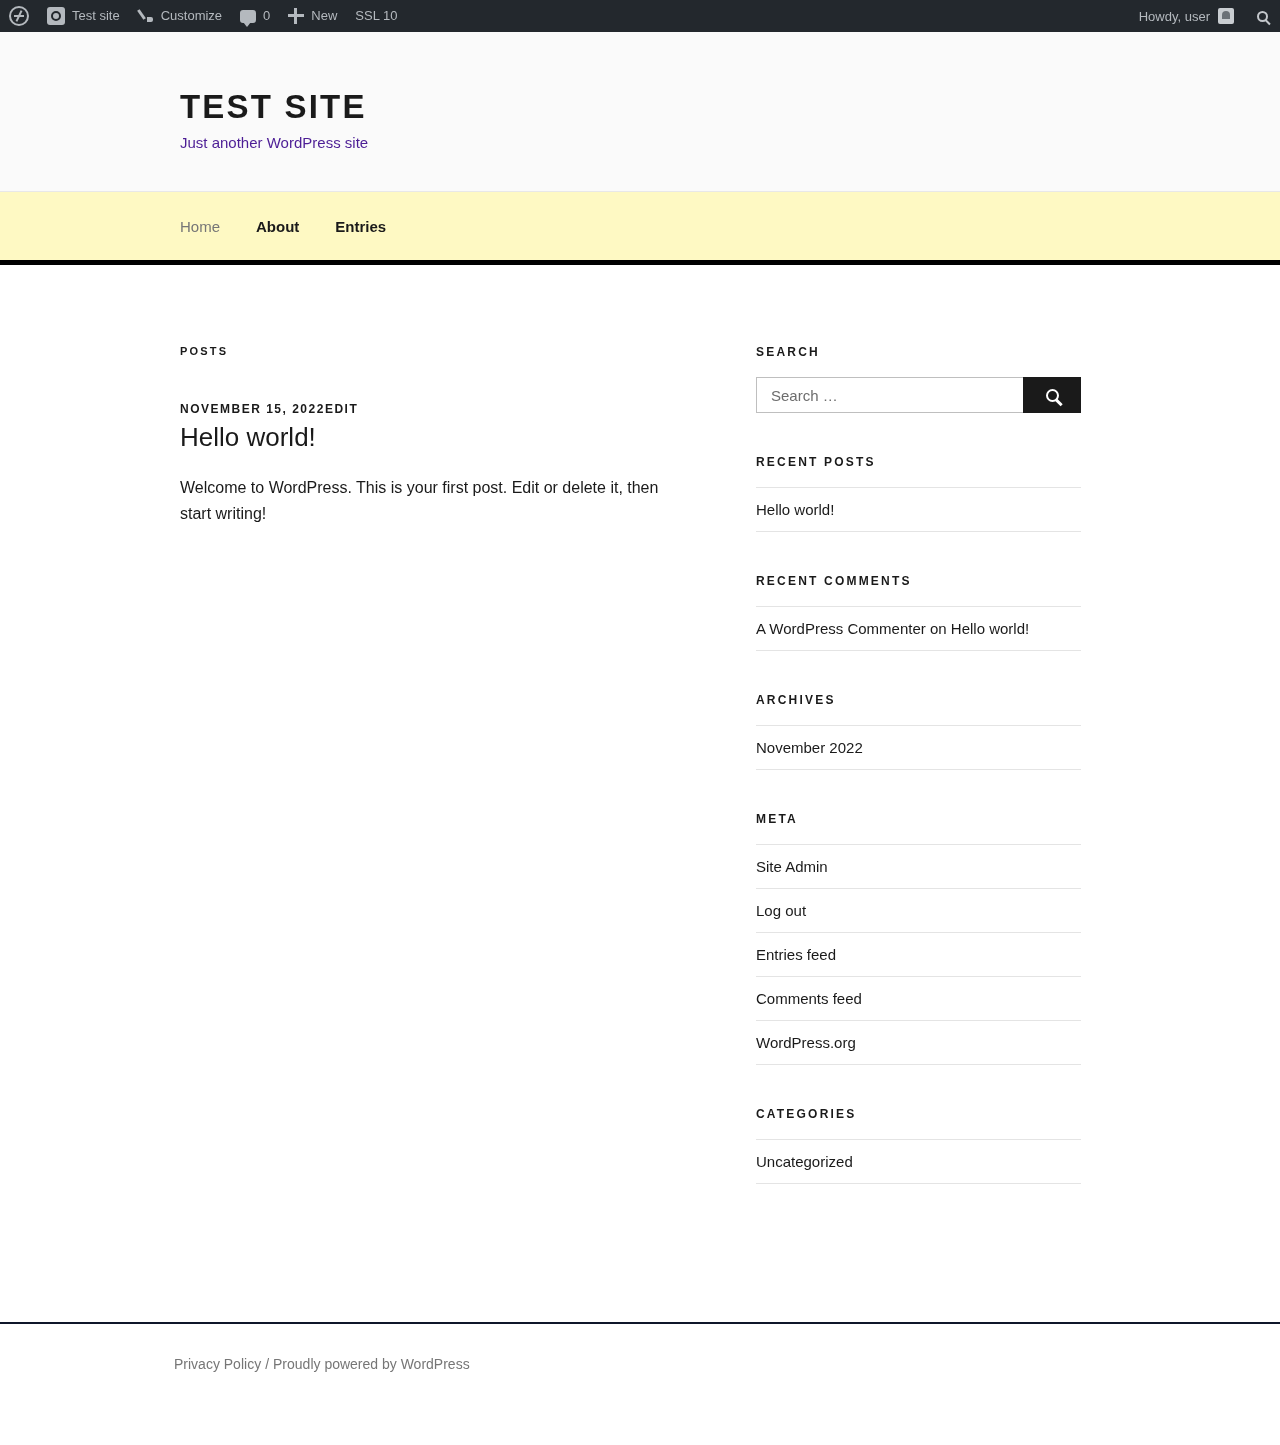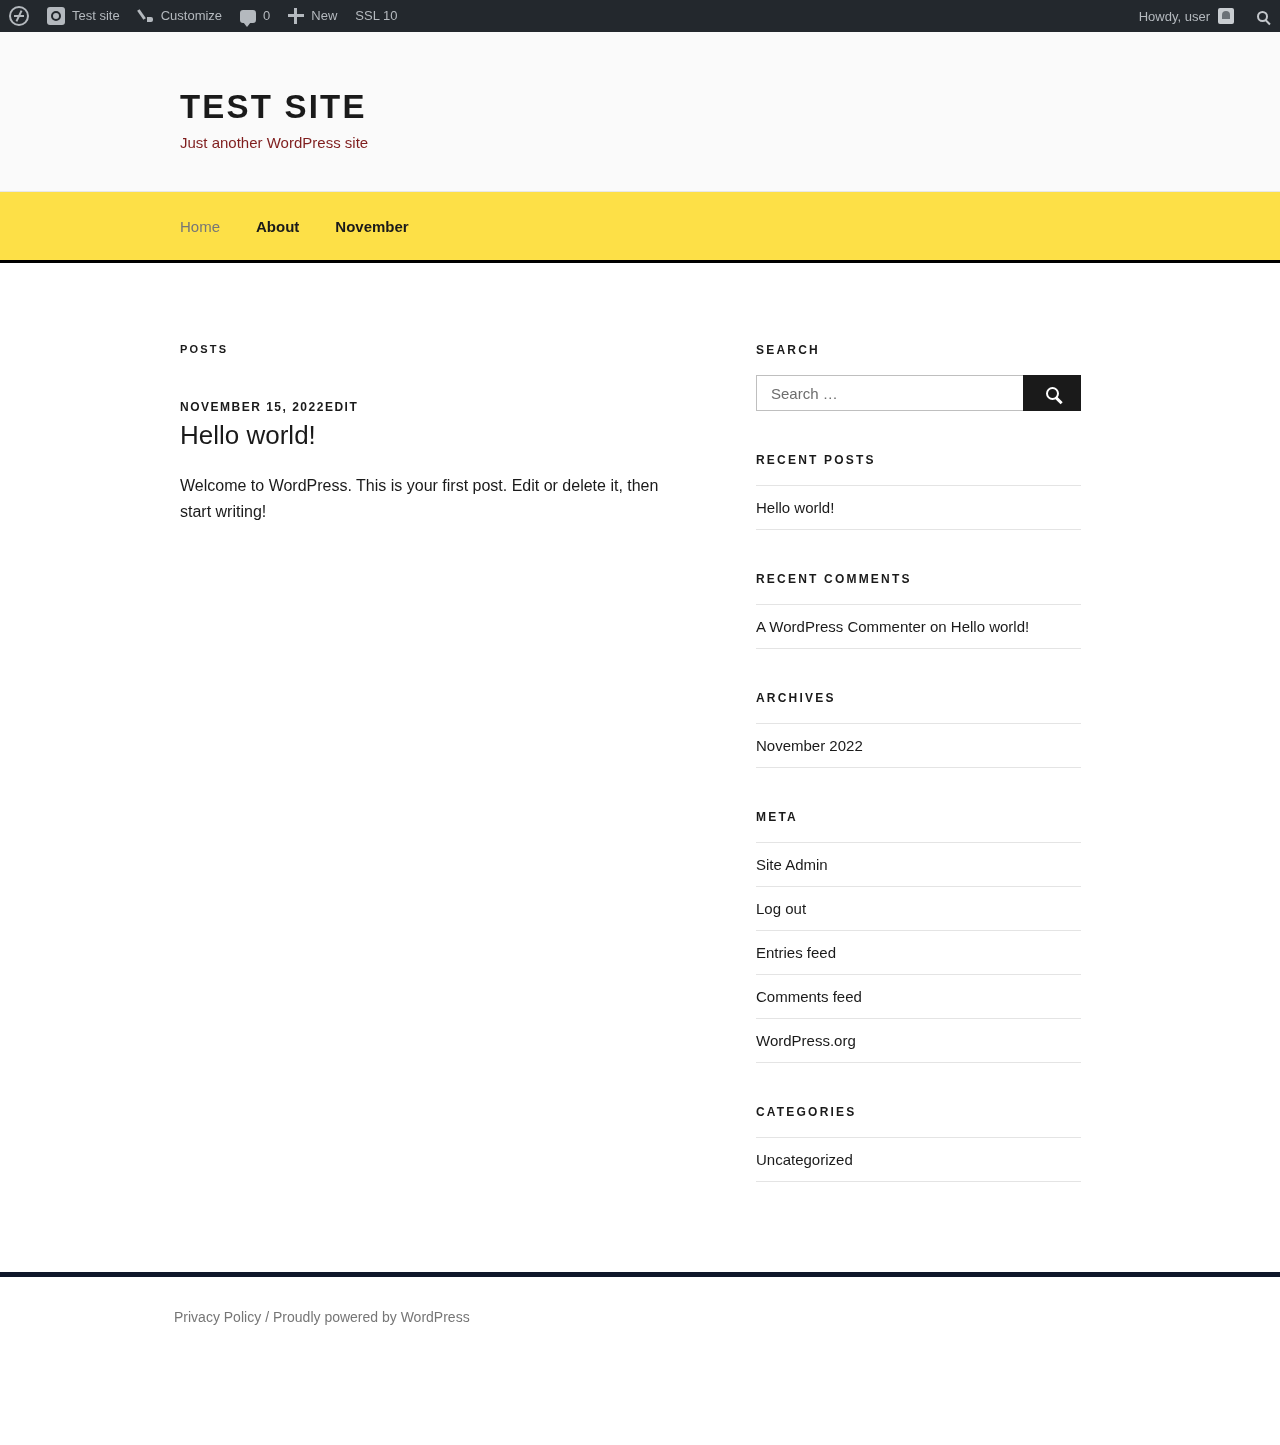--- a/index.html
+++ b/index.html
@@ -182,28 +182,28 @@
   .site-title {
     font-size: 33px;
     letter-spacing: 2.2px;
     font-weight: 700;
     text-transform: uppercase;
     margin: 0 0 8px 0;
     color: #1a1a1a;
   }
   .site-desc {
     font-size: 15px;
-    color: #7f1d1d;
+    color: #4c1d95;
     margin: 0;
   }
 
   
   .site-nav {
-    border-bottom: 3px solid #000000;
-    background: #fde047;
+    border-bottom: 5px solid #000000;
+    background: #fef9c3;
   }
   .nav-inner {
     width: 1100px;
     margin: 0 auto;
     padding: 0 90px;
     display: flex;
     align-items: center;
     height: 68px;
     gap: 36px;
   }
@@ -314,22 +314,22 @@
     padding: 13px 0;
     font-size: 15px;
     color: #1a1a1a;
   }
   .widget-list li:first-child { border-top: 1px solid #e4e4e4; }
   .widget-list a { color: #1a1a1a; text-decoration: none; }
   .comment-line { font-size: 15px; }
 
   
   .site-footer {
-    border-top: 5px solid #0f172a;
-    margin-top: 48px;
+    border-top: 2px solid #0f172a;
+    margin-top: 96px;
     padding: 32px 12px;
   }
   .footer-inner {
     width: 1100px;
     margin: 0 auto;
     padding: 0 84px;
     font-size: 14px;
     color: #767676;
   }
   .footer-inner a { color: #767676; text-decoration: none; }
@@ -376,21 +376,21 @@
   <div class="wrap">
     <h1 class="site-title">TEST SITE</h1>
     <p class="site-desc">Just another WordPress site</p>
   </div>
 </header>
 
 <nav class="site-nav">
   <div class="nav-inner">
     <a class="nav-item current" href="#">Home</a>
     <a class="nav-item" href="#">About</a>
-    <a class="nav-item" href="#">November</a>
+    <a class="nav-item" href="#">Entries</a>
   </div>
 </nav>
 
 <div class="content">
 
   <main class="primary">
     <h2 class="posts-label">POSTS</h2>
 
     <article>
       <div class="entry-meta">

